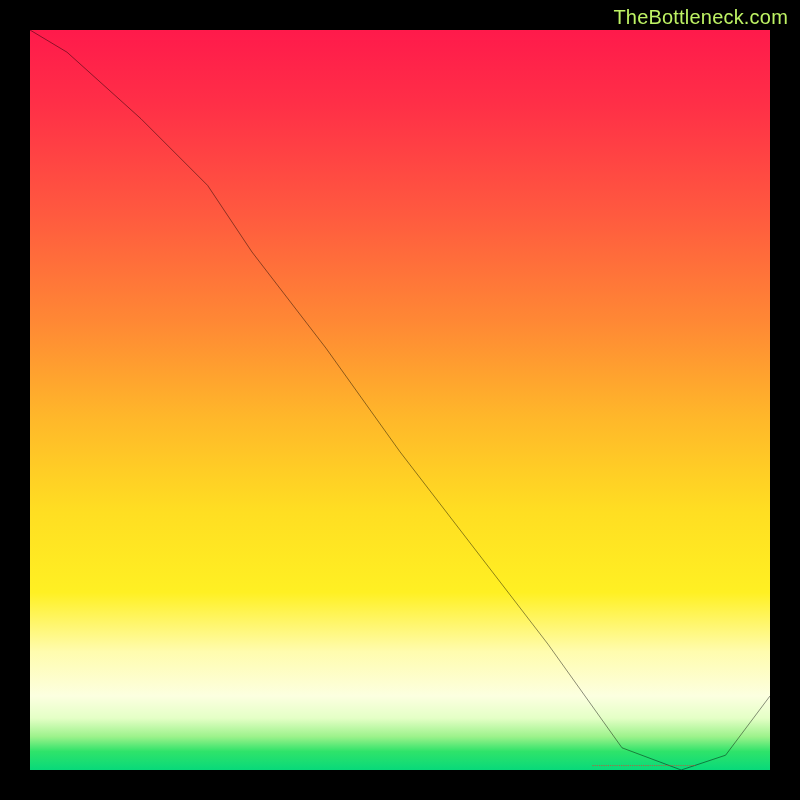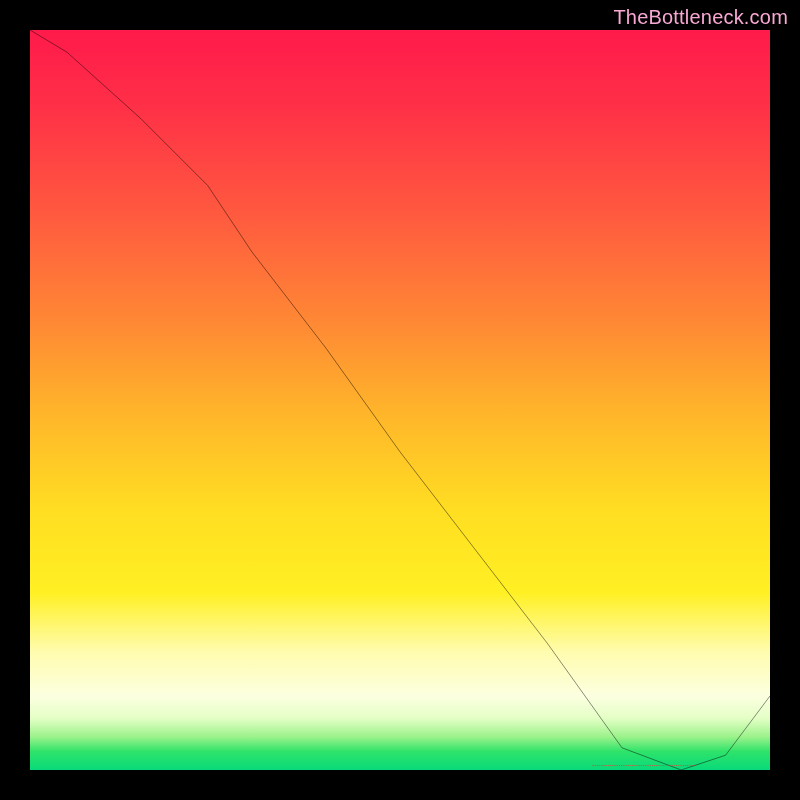--- a/index.html
+++ b/index.html
@@ -13,21 +13,21 @@
   }
   .container {
     position: relative;
     width: 800px;
     height: 800px;
   }
   .watermark {
     position: absolute;
     top: 6px;
     right: 12px;
-    color: #f9a8d4;
+    color: #bef264;
     font-size: 20px;
     font-weight: 500;
     letter-spacing: 0.2px;
   }
   .plot-frame {
     position: absolute;
     left: 30px;
     top: 30px;
     width: 740px;
     height: 740px;

